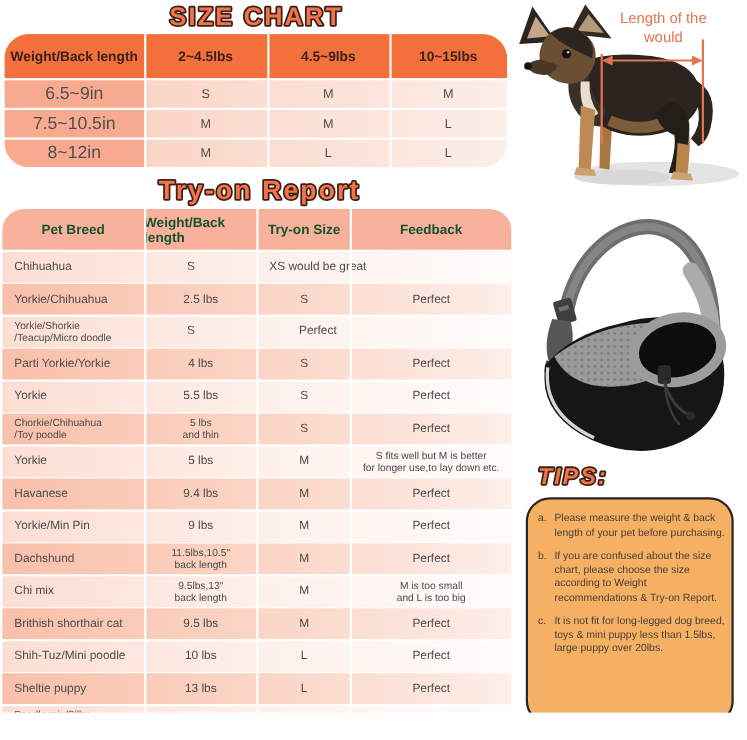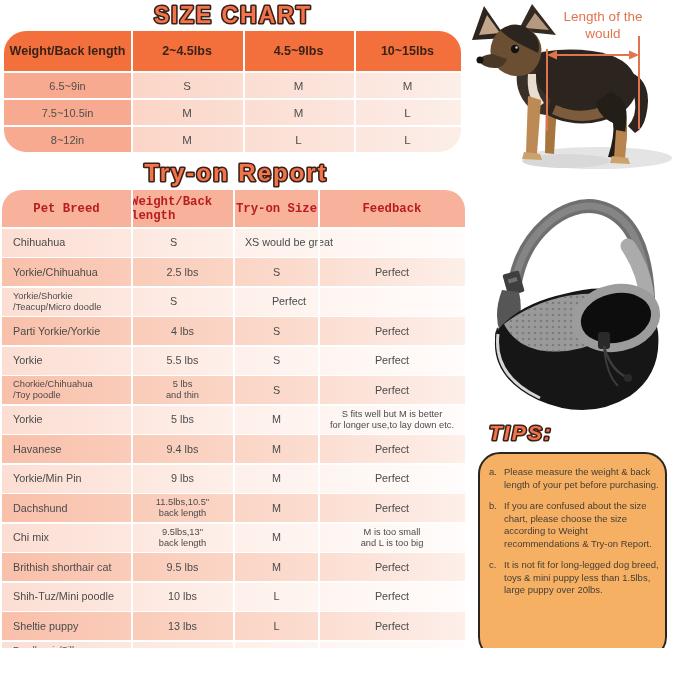--- a/index.html
+++ b/index.html
@@ -19,33 +19,33 @@
     position:absolute;left:4px;top:31px;width:457px;height:121px;
     border-radius:22px;overflow:hidden;background:#ffffff;
   }
   .sc-header{display:flex;height:40px;background:#f3703d;}
   .sc-hcell{
     display:flex;align-items:center;justify-content:center;
     font-size:12.5px;font-weight:bold;color:#3a2219;
   }
   .sc-row{display:flex;height:25px;margin-top:2px;}
   .sc-cell{display:flex;align-items:center;justify-content:center;color:#4f4f4f;}
-  .sc-label{width:127px;background:#f8aa90;font-size:11px;}
+  .sc-label{width:127px;background:#f8aa90;font-size:16px;}
   .sc-valwrap{display:flex;flex:1;background:linear-gradient(90deg,#fbd5c7,#fceee8);}
   .sc-val{font-size:11.5px;}
   .c1{width:127px;} .c2{width:112px;} .c3{width:111px;} .c4{width:107px;}
   
   #tryon-table{
     position:absolute;left:2px;top:190px;width:463px;height:480px;
     border-radius:20px 20px 14px 14px;overflow:hidden;background:#ffffff;
   }
   .tr-header{display:flex;height:37px;background:#f8b19b;margin-bottom:1.5px;}
   .tr-hcell{
     display:flex;align-items:center;justify-content:center;
-    font-size:12.3px;font-weight:bold;color:#b91c1c;font-family:Liberation Mono, monospace;
+    font-size:12.3px;font-weight:bold;color:#14532d;
   }
   .tr-row{display:flex;height:28px;margin-bottom:1.5px;}
   .tr-row.light{background:linear-gradient(90deg,#fcded3 0%,#fef3ee 60%,#fffcfb 100%);}
   .tr-row.dark{background:linear-gradient(90deg,#f9c0aa 0%,#fbd9cb 60%,#fdefe9 100%);}
   .tr-cell{
     display:flex;align-items:center;justify-content:center;text-align:center;
     color:#4b4b4b;font-size:10.8px;white-space:pre-line;line-height:1.15;
   }
   .tr-cell.two{font-size:9.3px;}
   .tr-c1{width:129px;justify-content:flex-start;text-align:left;padding-left:11px;box-sizing:border-box;}

